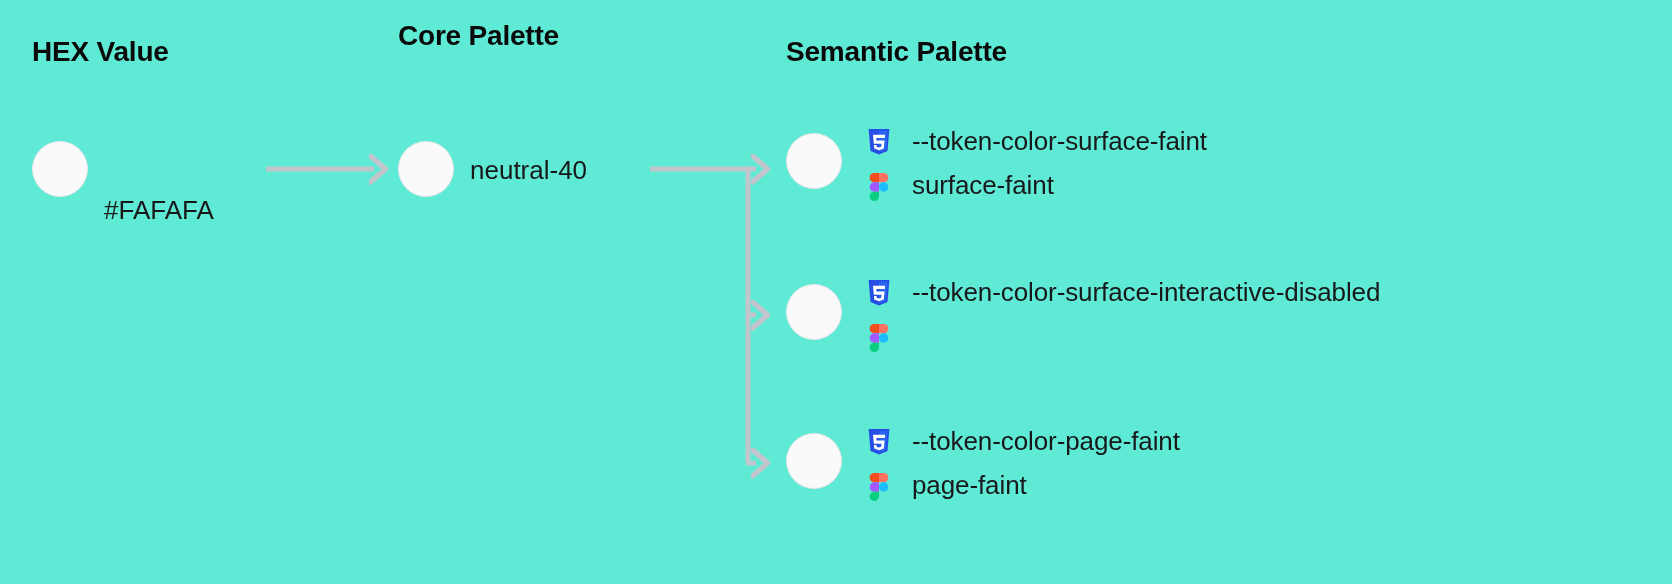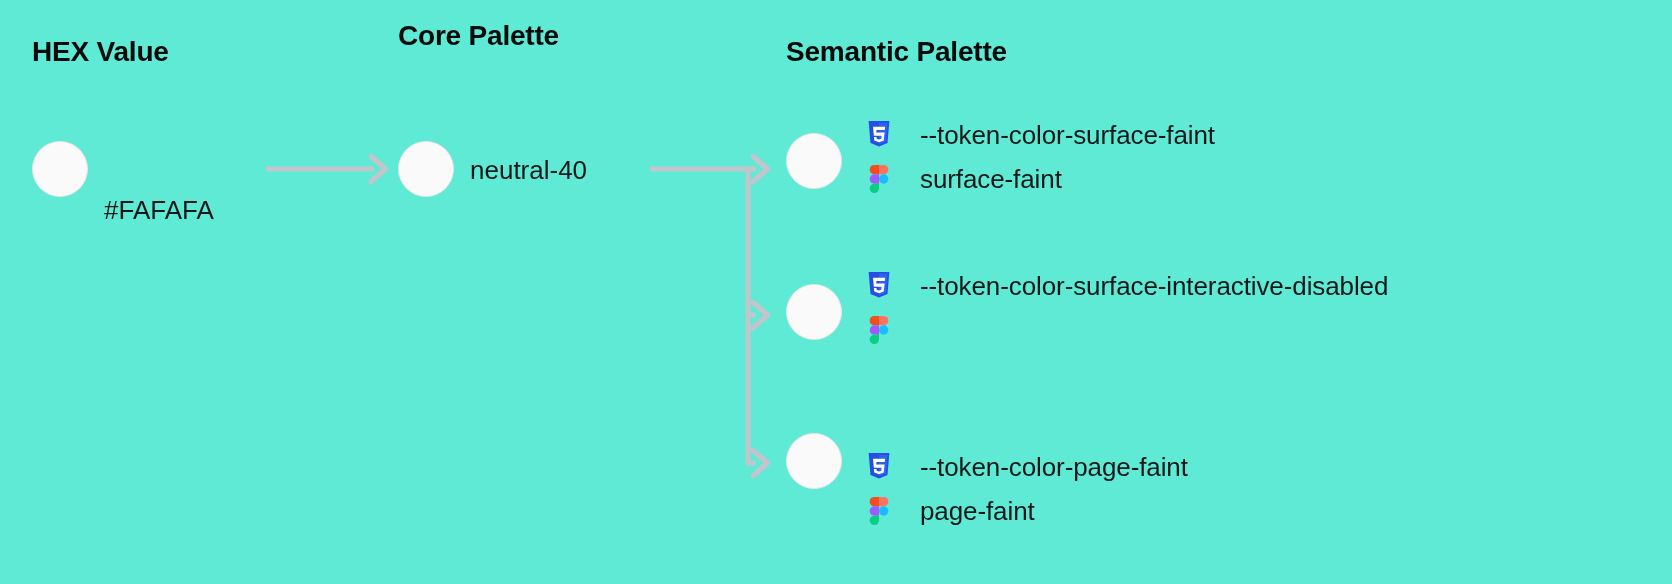--- a/index.html
+++ b/index.html
@@ -70,27 +70,27 @@
     pointer-events: none;
   }
 
   
   .sem-row {
     position: absolute;
     left: 866px;
   }
   .sem-row-1 { top: 113px; }
   .sem-row-2 { top: 264px; }
-  .sem-row-3 { top: 413px; margin-top: 32px; }
+  .sem-row-3 { top: 413px; }
 
   .token-line {
     display: flex;
-    align-items: center;
+    align-items: flex-end;
     height: 44px;
-    gap: 28px;
+    gap: 20px;
     white-space: nowrap;
   }
 
   .token-icon {
     width: 26px;
     height: 28px;
     flex: 0 0 26px;
     display: block;
   }
 

